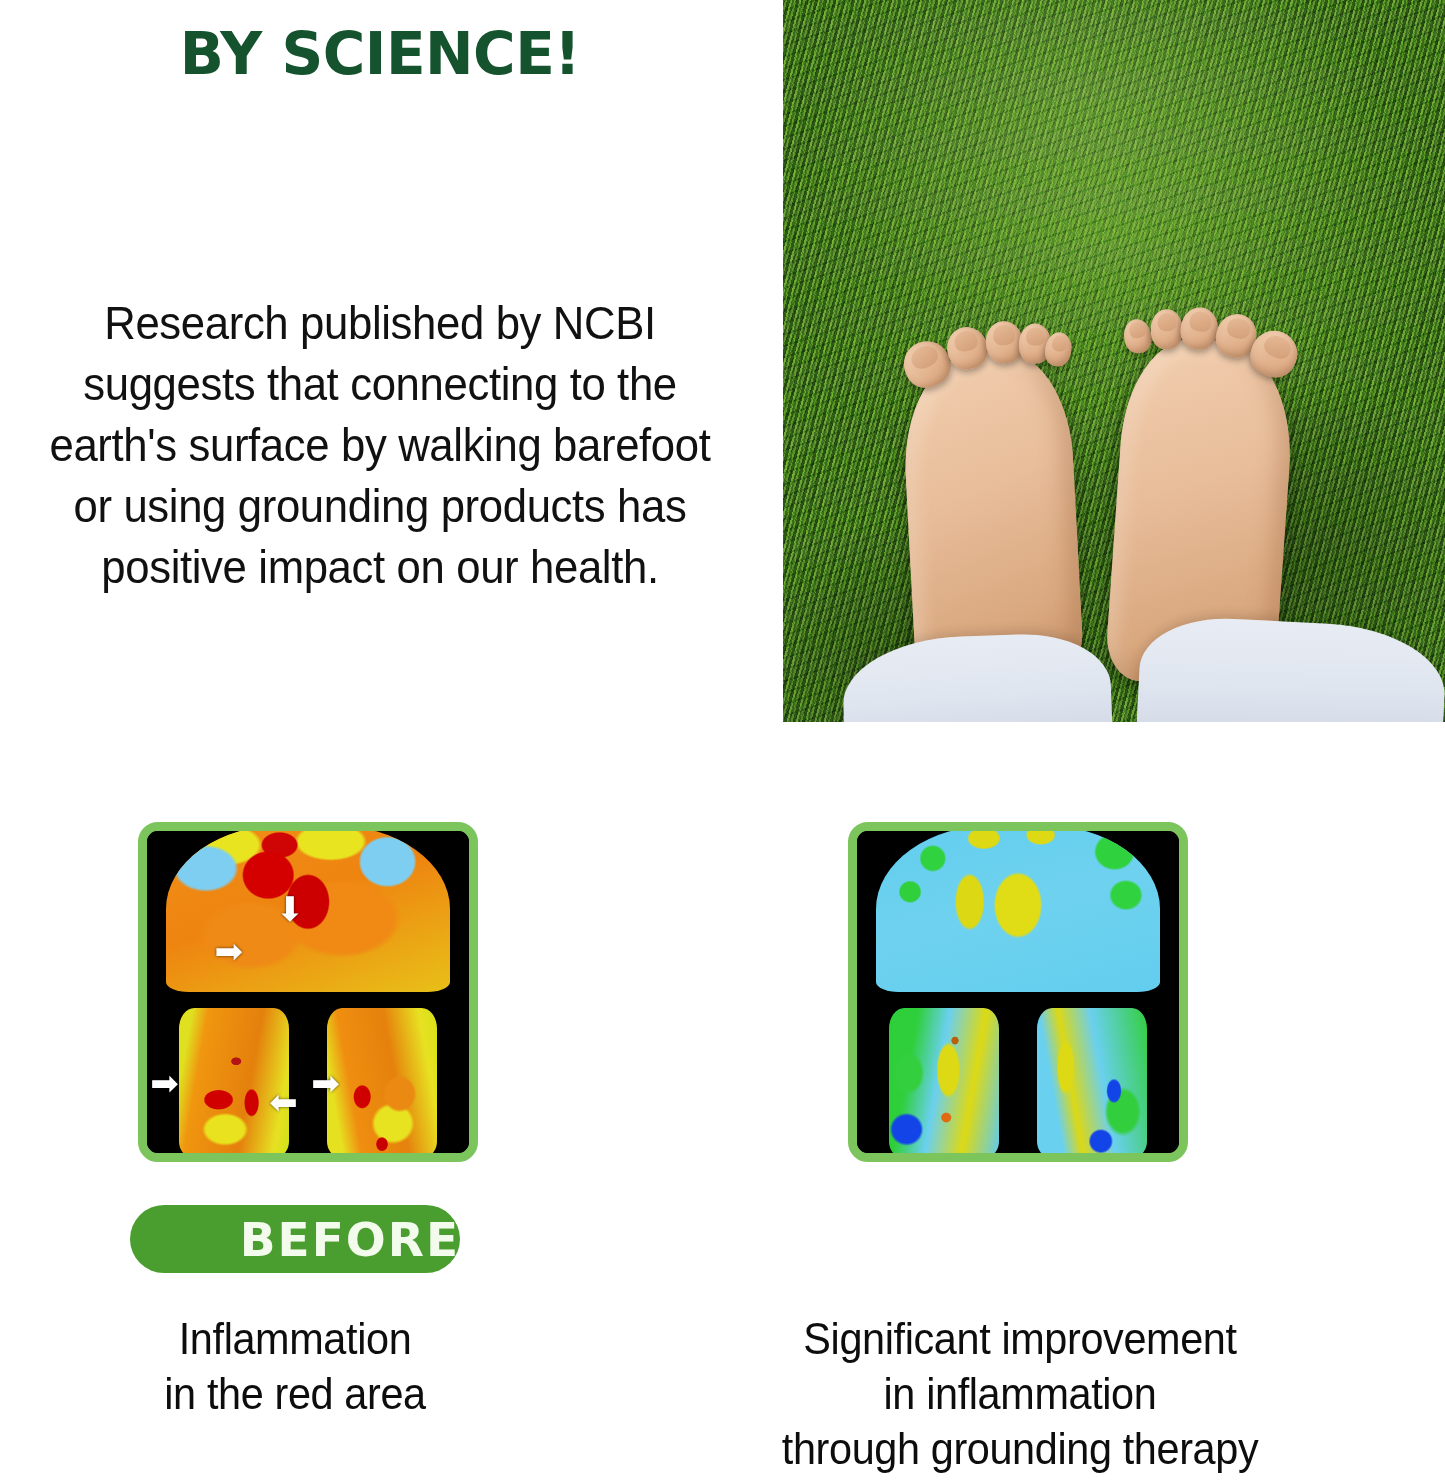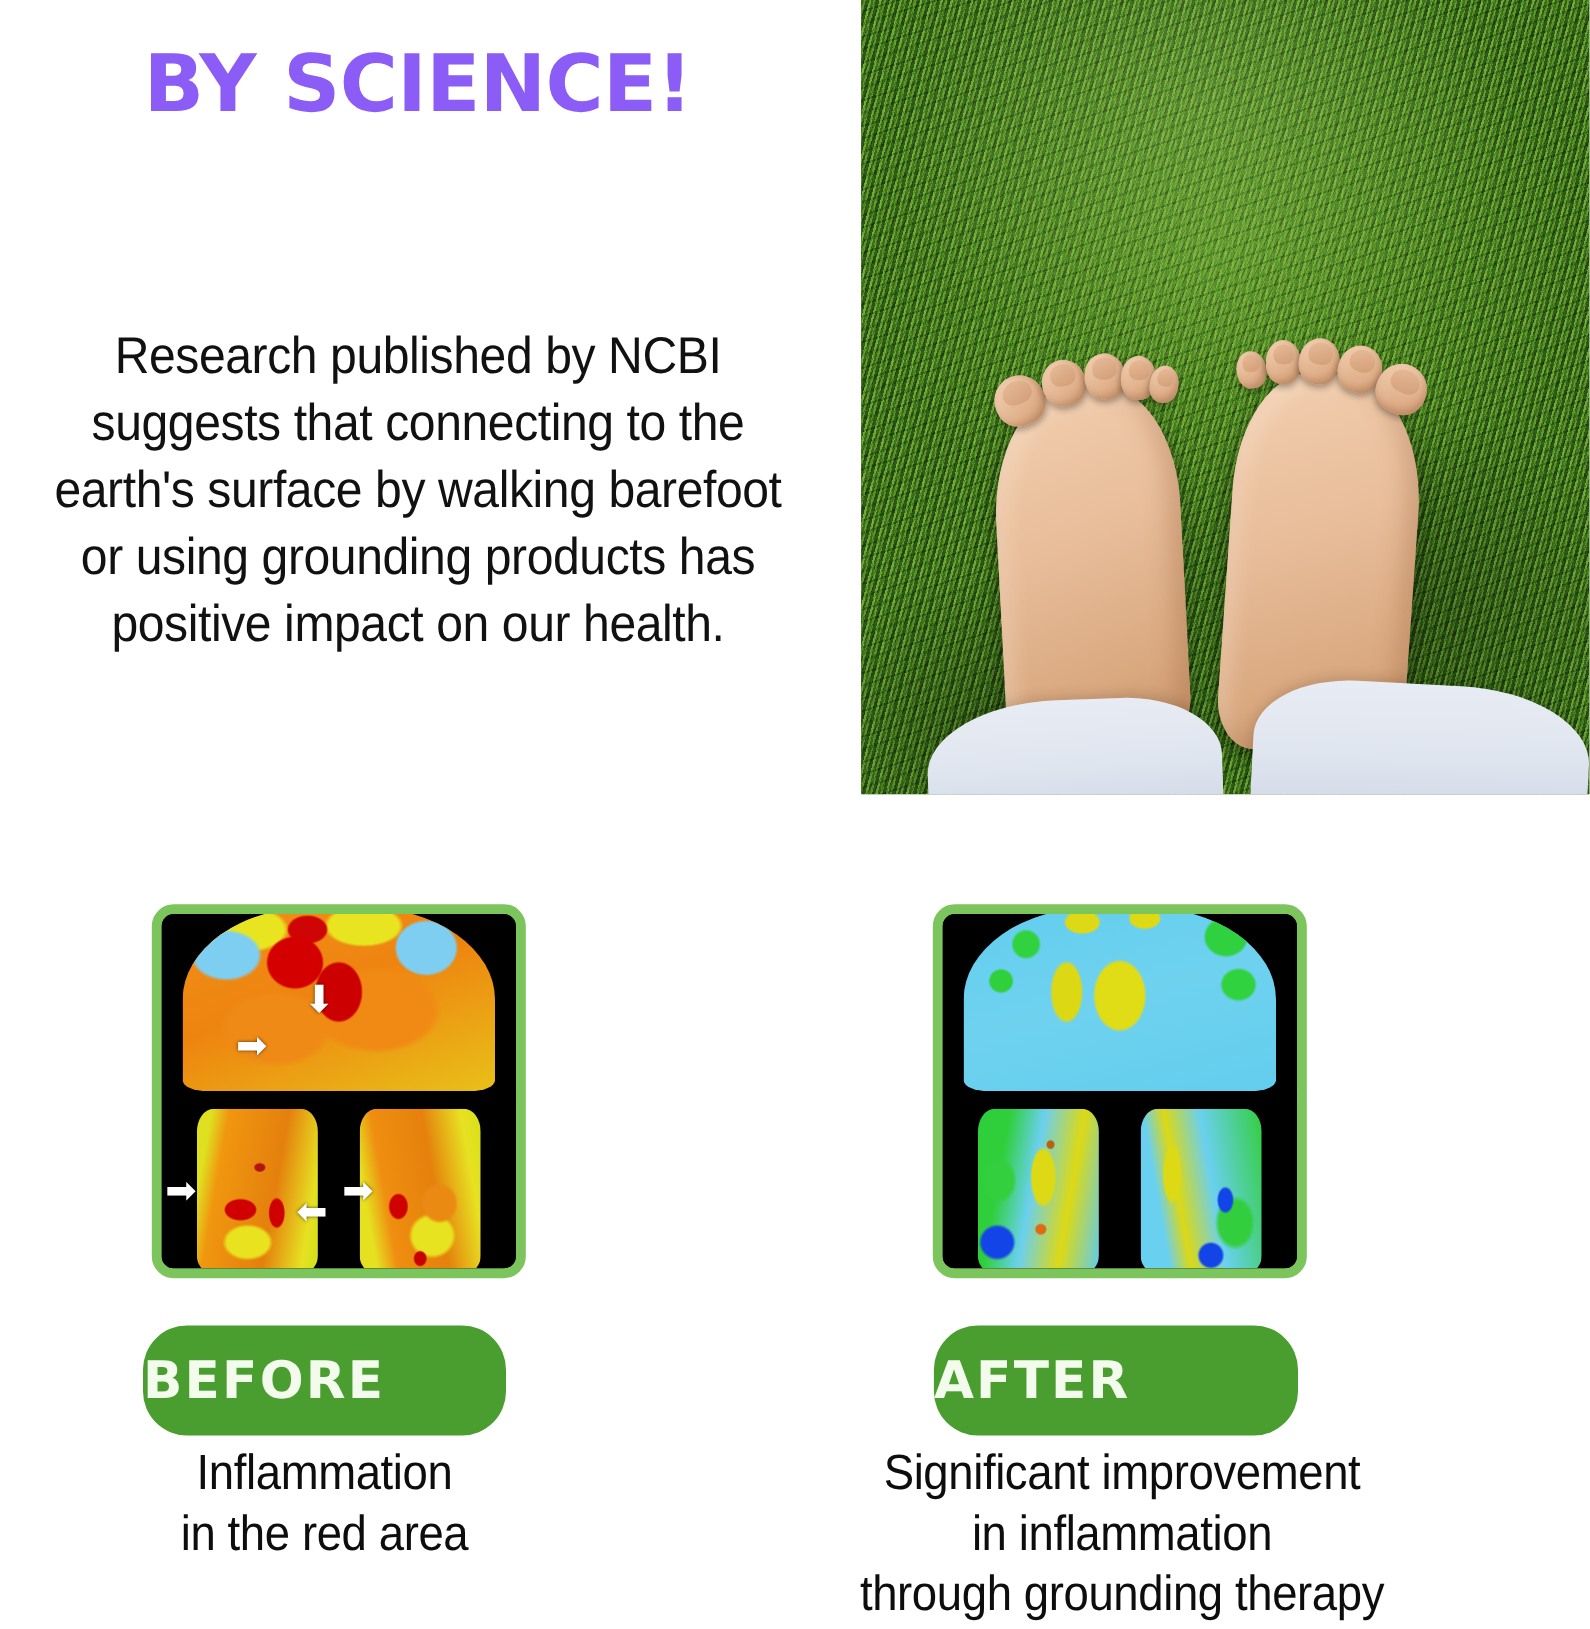--- a/index.html
+++ b/index.html
@@ -34,26 +34,26 @@
     font-size: 96px;
     line-height: 1.06;
     letter-spacing: -1px;
     color: #000000;
     white-space: nowrap;
   }
 
   .headline-sub {
     font-family: "DejaVu Sans", sans-serif;
     font-weight: 700;
-    font-size: 72px;
+    font-size: 58px;
     line-height: 1.18;
     letter-spacing: -0.5px;
-    color: #8b5cf6;
+    color: #14532d;
     white-space: nowrap;
-    margin-top: 16px;
+    margin-top: 2px;
   }
 
   .body-copy {
     position: absolute;
     left: 8px;
     top: 292px;
     width: 744px;
     text-align: center;
     font-family: "Liberation Sans", sans-serif;
     font-weight: 400;
@@ -296,26 +296,26 @@
     font-size: 34px;
     line-height: 1;
     font-family: "DejaVu Sans", sans-serif;
     text-shadow: 0 0 3px rgba(0,0,0,0.7);
     user-select: none;
   }
 
   
   .badge {
     position: absolute;
-    height: 100px;
+    height: 68px;
     border-radius: 40px;
     background: #4a9e2f;
     display: flex;
     align-items: center;
-    justify-content: flex-start;
+    justify-content: flex-end;
     font-family: "DejaVu Sans", sans-serif;
     font-weight: 700;
     font-size: 47px;
     letter-spacing: 2px;
     color: #f2fbec;
   }
   .badge-before { left: 130px; top: 1205px; width: 330px; }
   .badge-after  { left: 849px; top: 1205px; width: 331px; }
 
   
@@ -393,23 +393,20 @@
       </div>
       <div class="leg leg-l cool-leg-l"></div>
       <div class="leg leg-r cool-leg-r"></div>
       <div class="divider-bar"></div>
     </div>
   </div>
 
   <div class="badge badge-before">
     <span>BEFORE</span>
   </div>
-  <div class="badge badge-after">
-    <span>AFTER</span>
-  </div>
 
   <div class="caption caption-before">
     <div>Inflammation</div>
     <div>in the red area</div>
   </div>
 
   <div class="caption caption-after">
     <div>Significant improvement</div>
     <div>in inflammation</div>
     <div>through grounding therapy</div>

